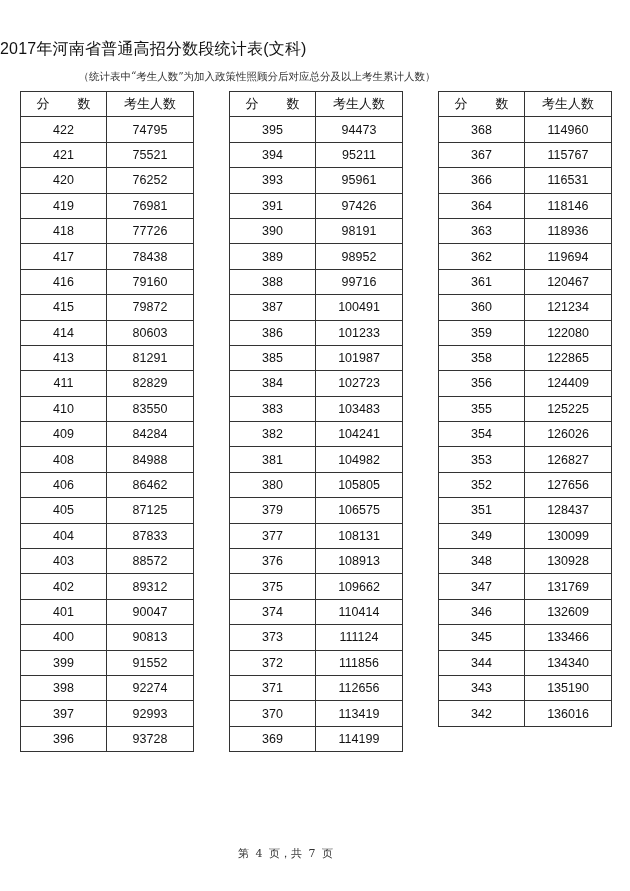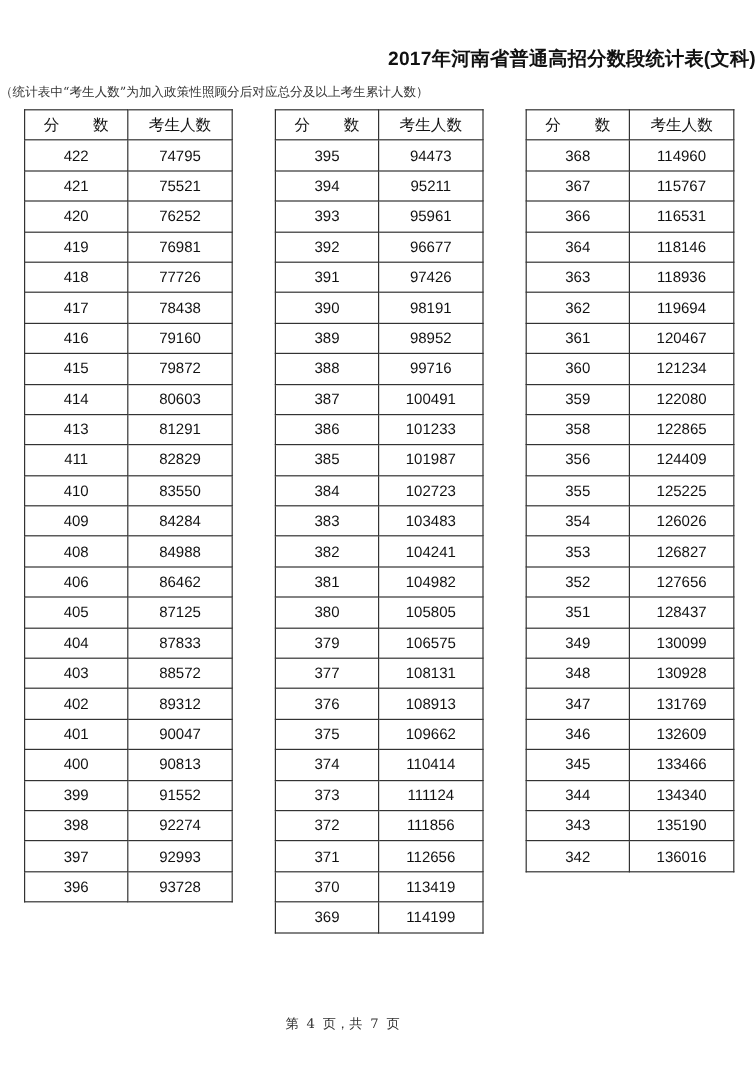--- a/index.html
+++ b/index.html
@@ -1,25 +1,25 @@
 <!DOCTYPE html>
 <html><head>
 <meta charset="utf-8">
 <style>
   html, body { margin: 0; padding: 0; background: #ffffff; }
   body {
     width: 630px; height: 891px; position: relative; overflow: hidden;
     font-family: "Liberation Sans", "DejaVu Sans", sans-serif; color: #111;
   }
   .title {
-    position: absolute; top: 39px; left: 0; width: 630px; text-align: right;
-    font-size: 16px; font-weight: bold; letter-spacing: 0.2px;
+    position: absolute; top: 39px; left: 0; width: 630px; text-align: left;
+    font-size: 16px; font-weight: normal; letter-spacing: 0.2px;
   }
   .subtitle {
-    position: absolute; top: 70px; left: 0; width: 514px; 
+    position: absolute; top: 70px; left: 0; width: 514px; text-align: center;
     font-family: "DejaVu Serif", "Liberation Serif", serif;
     font-size: 10.5px; color: #333;
   }
   .tbl {
     position: absolute; top: 91px;
     border-collapse: collapse; table-layout: fixed;
     border: 1.5px solid #333;
   }
   .tbl td, .tbl th {
     border: 1px solid #333; height: 24.4px; padding: 0;
@@ -177,24 +177,20 @@
       </tr>
       <tr>
         <td>394</td>
         <td>95211</td>
       </tr>
       <tr>
         <td>393</td>
         <td>95961</td>
       </tr>
       <tr>
-        <td>392</td>
-        <td>96677</td>
-      </tr>
-      <tr>
         <td>391</td>
         <td>97426</td>
       </tr>
       <tr>
         <td>390</td>
         <td>98191</td>
       </tr>
       <tr>
         <td>389</td>
         <td>98952</td>

